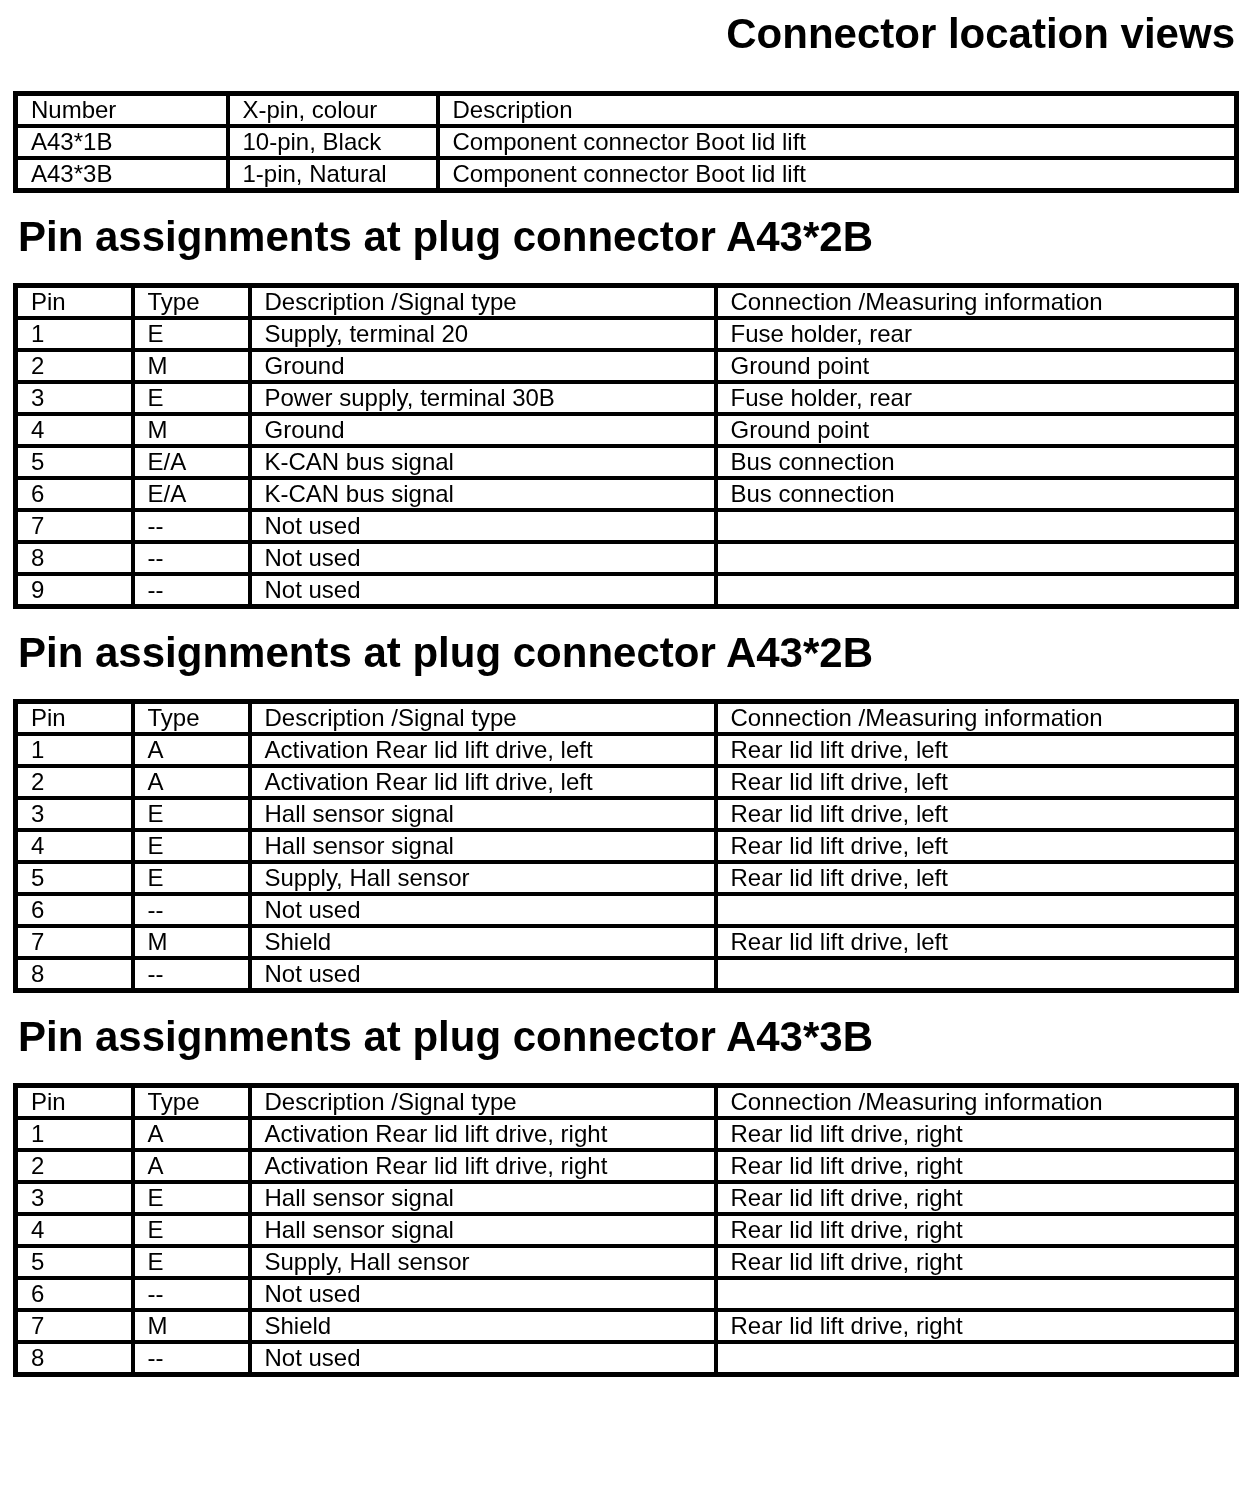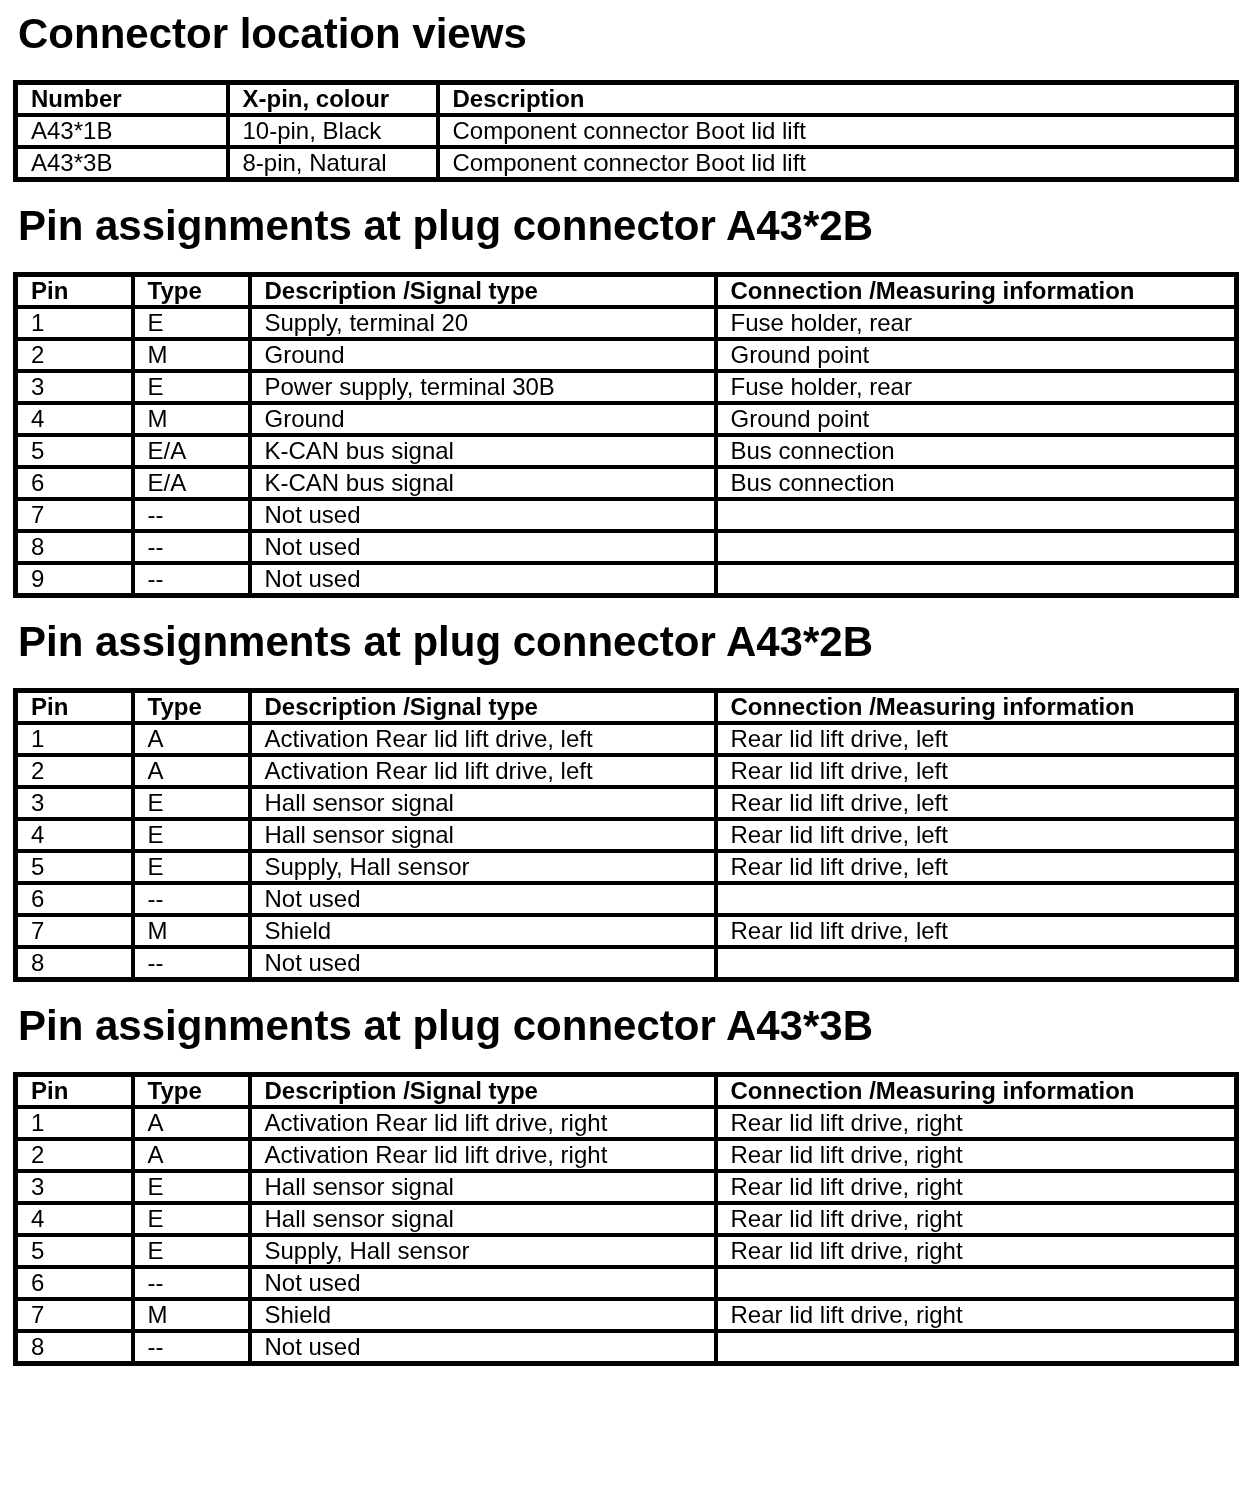--- a/index.html
+++ b/index.html
@@ -13,41 +13,41 @@
     overflow: hidden;
   }
   h1, h2 {
     font-size: 42px;
     font-weight: bold;
     line-height: 48px;
     margin: 0 0 0 5px;
     letter-spacing: 0;
     white-space: nowrap;
   }
-  h1 { margin-bottom: 22px; }
+  h1 { margin-bottom: 33px; text-align: right; }
   h2 { margin-top: 20px; margin-bottom: 22px; }
   table {
     border-collapse: collapse;
     table-layout: fixed;
     width: 1221px;
     border: 5px solid #000000;
   }
   th, td {
     border: 4px solid #000000;
     font-size: 24px;
     line-height: 28px;
     height: 29px;
     padding: 0 6px 0 13px;
     text-align: left;
     vertical-align: middle;
     white-space: nowrap;
     overflow: hidden;
   }
   th {
-    font-weight: bold;
+    font-weight: normal;
     height: 31px;
   }
 </style>
 </head>
 <body>
 
 <h1>Connector location views</h1>
 
 <table>
   <colgroup>
@@ -63,21 +63,21 @@
     </tr>
   </thead>
   <tbody>
     <tr>
       <td>A43*1B</td>
       <td>10-pin, Black</td>
       <td>Component connector Boot lid lift</td>
     </tr>
     <tr>
       <td>A43*3B</td>
-      <td>8-pin, Natural</td>
+      <td>1-pin, Natural</td>
       <td>Component connector Boot lid lift</td>
     </tr>
   </tbody>
 </table>
 
 <h2>Pin assignments at plug connector A43*2B</h2>
 
 <table>
   <colgroup>
     <col style="width:117px">

